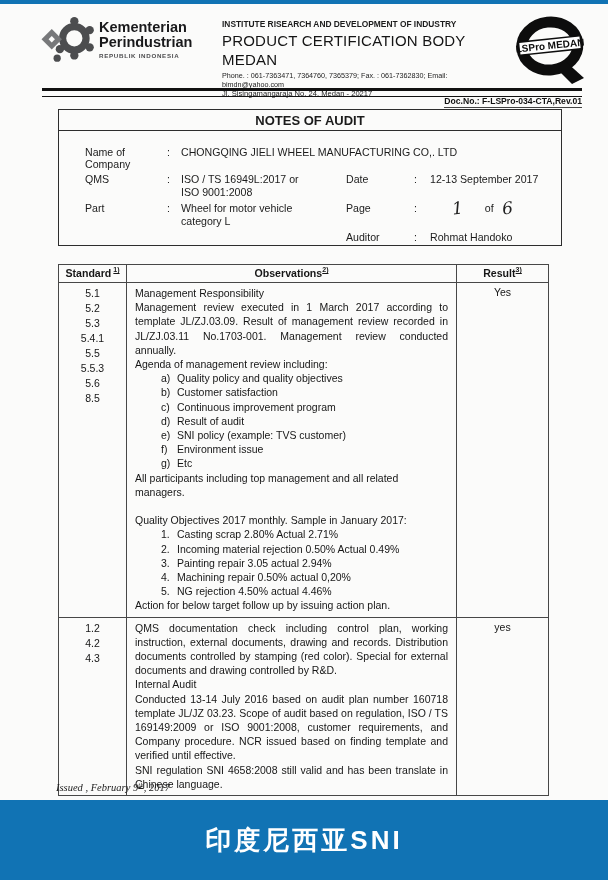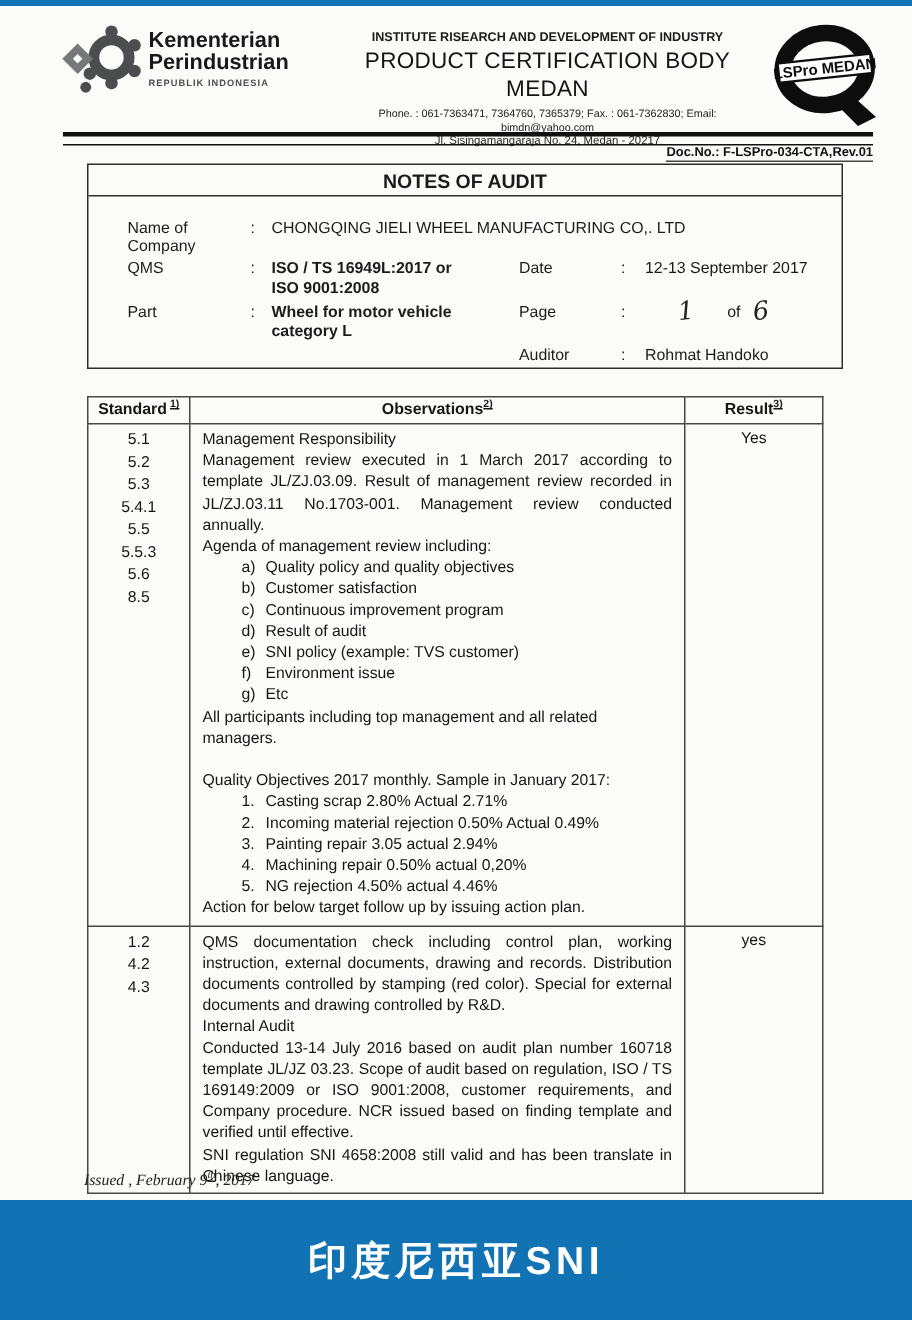--- a/index.html
+++ b/index.html
@@ -6,21 +6,21 @@
   .page{position:relative;width:608px;height:880px;background:#fbfbfa;overflow:hidden;
         font-family:"Liberation Sans",sans-serif;color:#1b1b1b;margin:0 auto;}
   .top-bar{position:absolute;top:0;left:0;right:0;height:4px;}
 
   
   .header{position:absolute;top:14px;left:40px;right:18px;display:flex;align-items:flex-start;}
   .ministry{display:flex;align-items:flex-start;width:182px;gap:3px;}
   .ministry-text{padding-top:6px;}
   .ministry-text .l1,.ministry-text .l2{font-weight:bold;font-size:14.5px;line-height:15px;color:#19191b;}
   .ministry-text .l3{font-size:6.2px;font-weight:bold;letter-spacing:.7px;color:#4d4d4f;margin-top:2px;}
-  .hcenter{flex:1;text-align:center;padding-top:5px;}
+  .hcenter{flex:1;text-align:left;padding-top:5px;}
   .hc1{font-weight:bold;font-size:8.4px;line-height:11px;}
   .hc2{font-weight:bold;font-size:8.7px;line-height:11px;}
   .hc3{font-size:15px;line-height:19px;letter-spacing:.2px;color:#141414;margin-top:1px;}
   .hc4{font-size:7.2px;line-height:9px;margin-top:2px;color:#222;}
   .hc5{font-size:7.6px;line-height:9px;color:#222;}
   .lspro{width:82px;display:flex;justify-content:flex-end;}
 
   
   .hrule{position:absolute;top:88px;left:42px;width:540px;height:5px;
          border-top:3px solid #111;border-bottom:1px solid #111;}
@@ -31,21 +31,21 @@
   .formbox{position:absolute;top:109px;left:58px;width:504px;height:137px;
            border:1.5px solid #2d2d2d;box-sizing:border-box;}
   .formtitle{text-align:center;font-weight:bold;font-size:13px;padding:3px 0 2px;
              border-bottom:1.5px solid #2d2d2d;}
   .formbody{position:relative;height:112px;font-size:10.6px;}
   .frow{position:absolute;display:flex;}
   .flabel{width:82px;}
   .fcolon{width:14px;text-align:left;}
   .rlabel{width:68px;}
   .rcolon{width:16px;}
-  .two-line div{line-height:13px;font-weight:bold;}
+  .two-line div{line-height:13px;}
   .hand{font-family:"DejaVu Serif",serif;font-style:italic;font-size:17px;line-height:10px;
         display:inline-block;transform:rotate(-6deg);color:#222;}
 
   
   table.audit{position:absolute;top:264px;left:58px;width:490px;border-collapse:collapse;
               table-layout:fixed;font-size:10.5px;color:#161616;}
   table.audit th,table.audit td{border:1px solid #474747;vertical-align:top;padding:0;}
   .col-std{width:68px;}
   .col-obs{width:330px;}
   .col-res{width:92px;}

